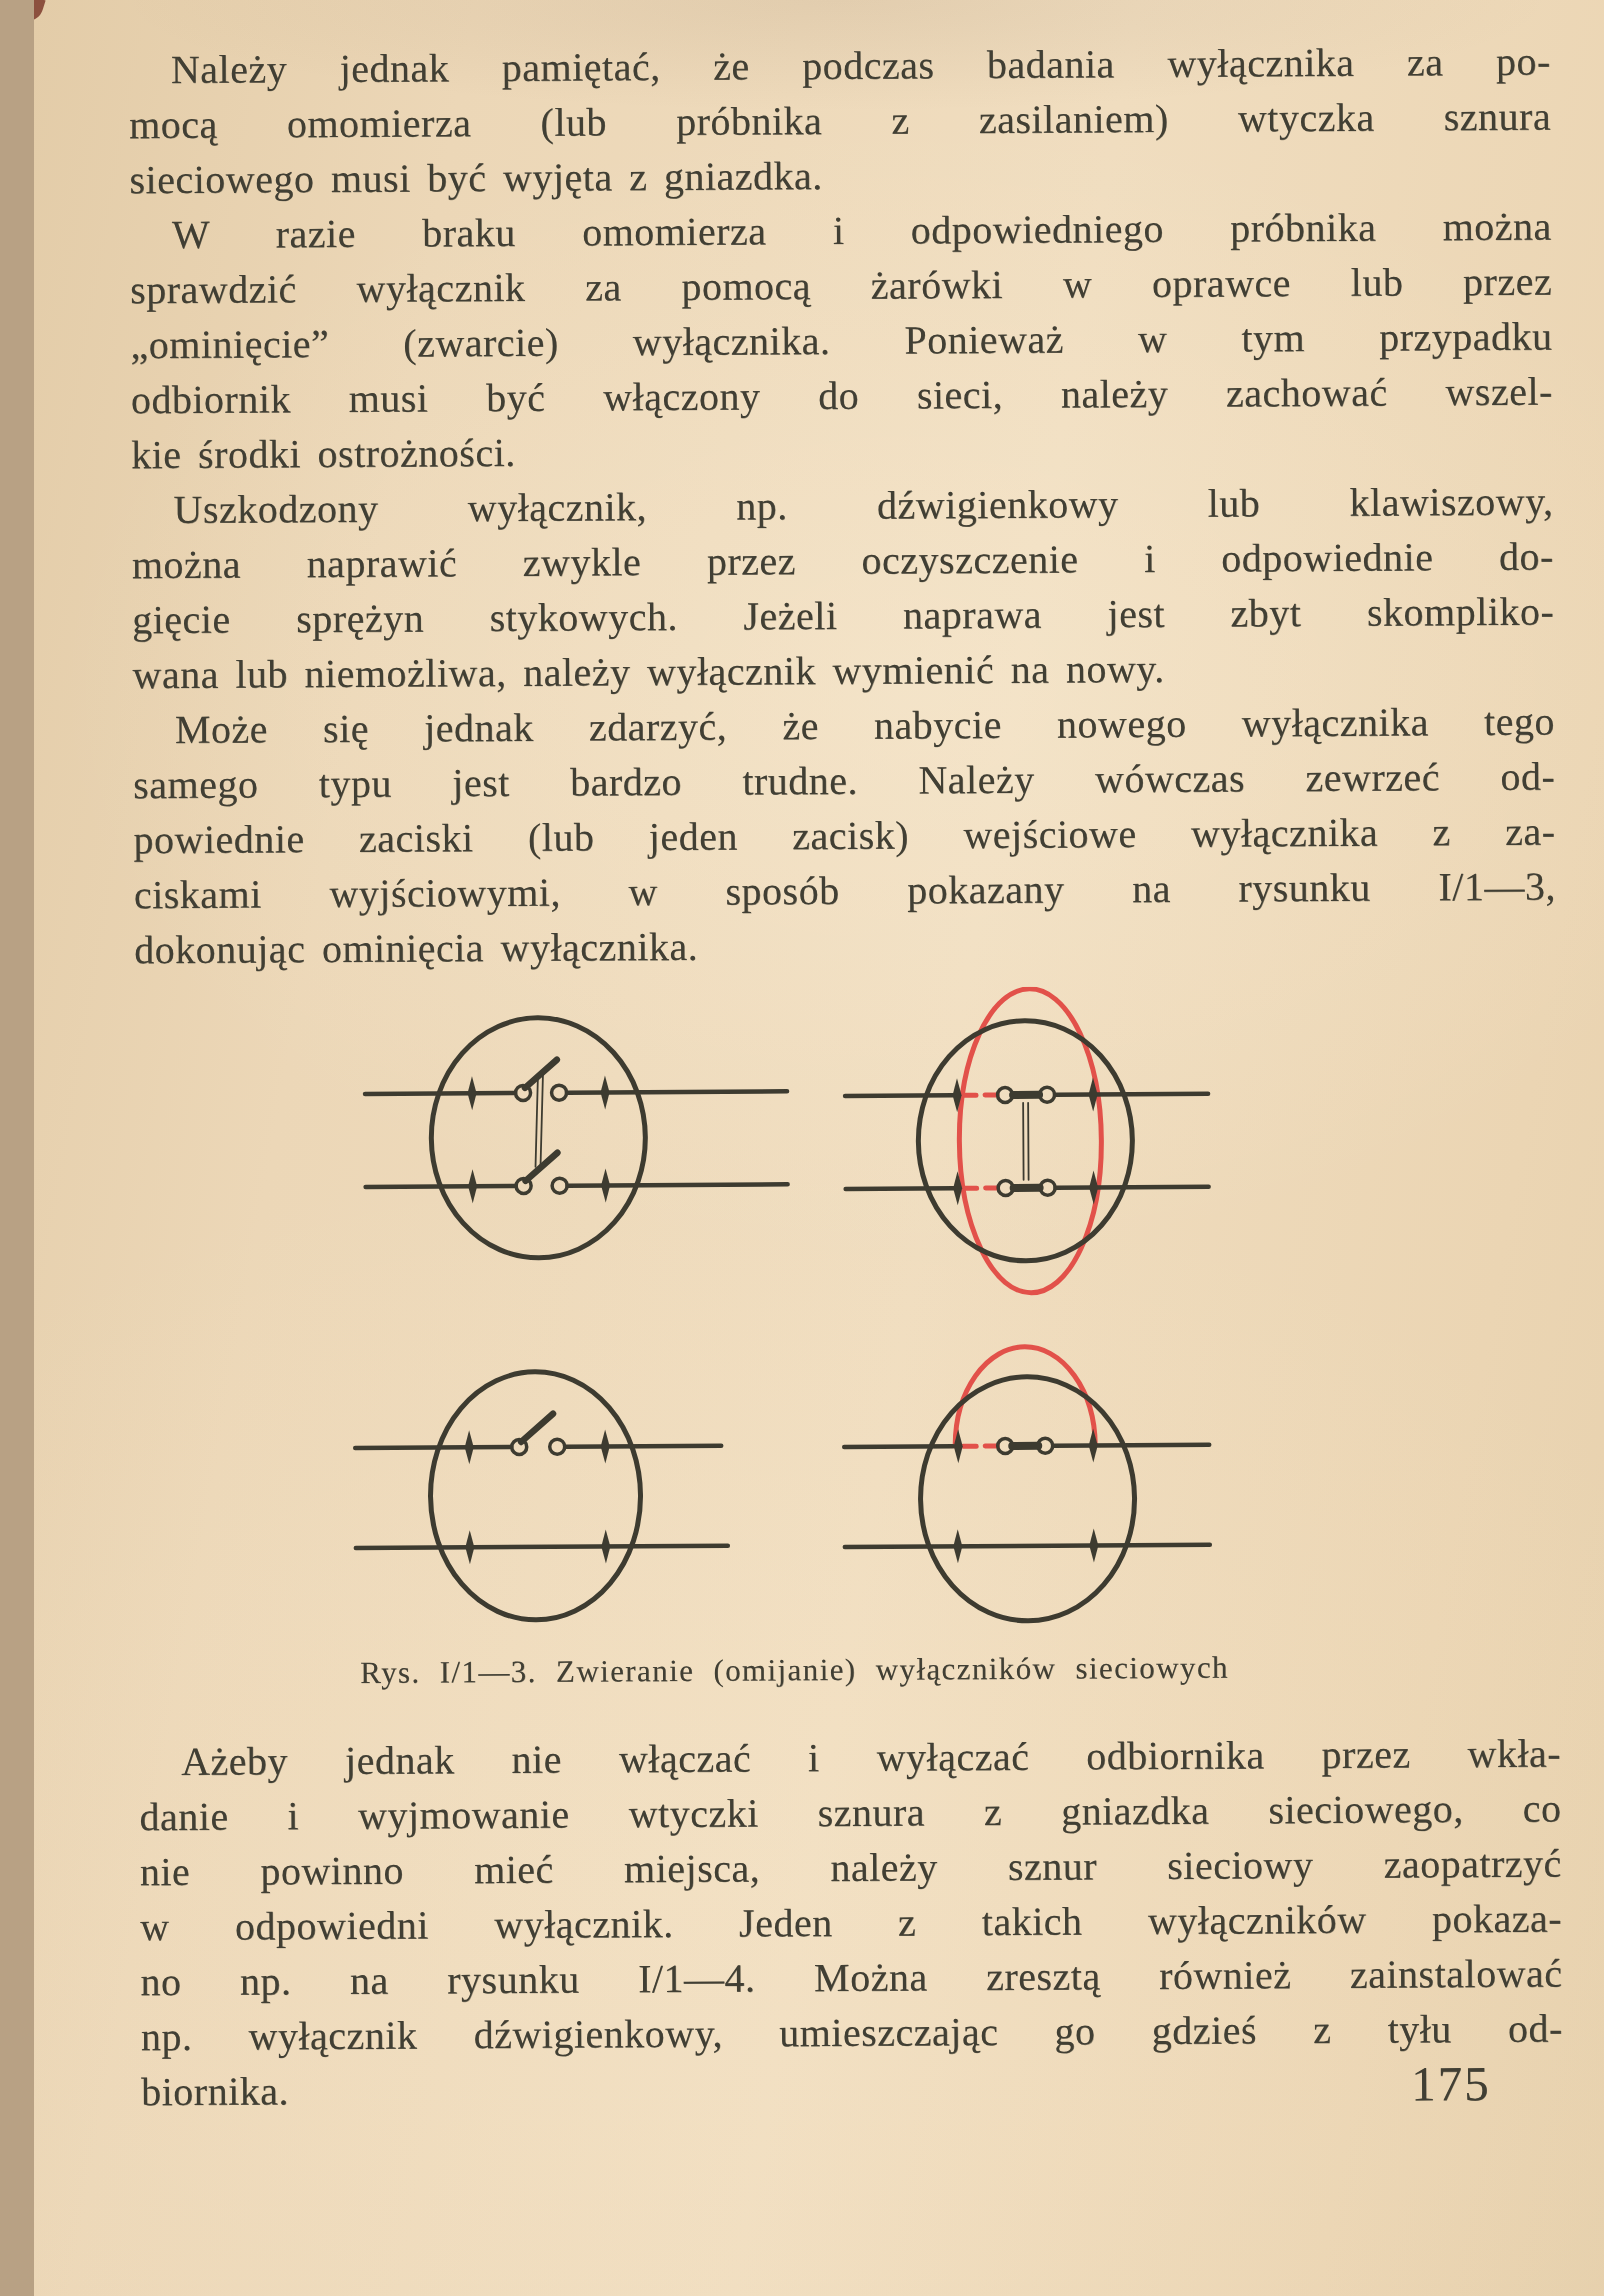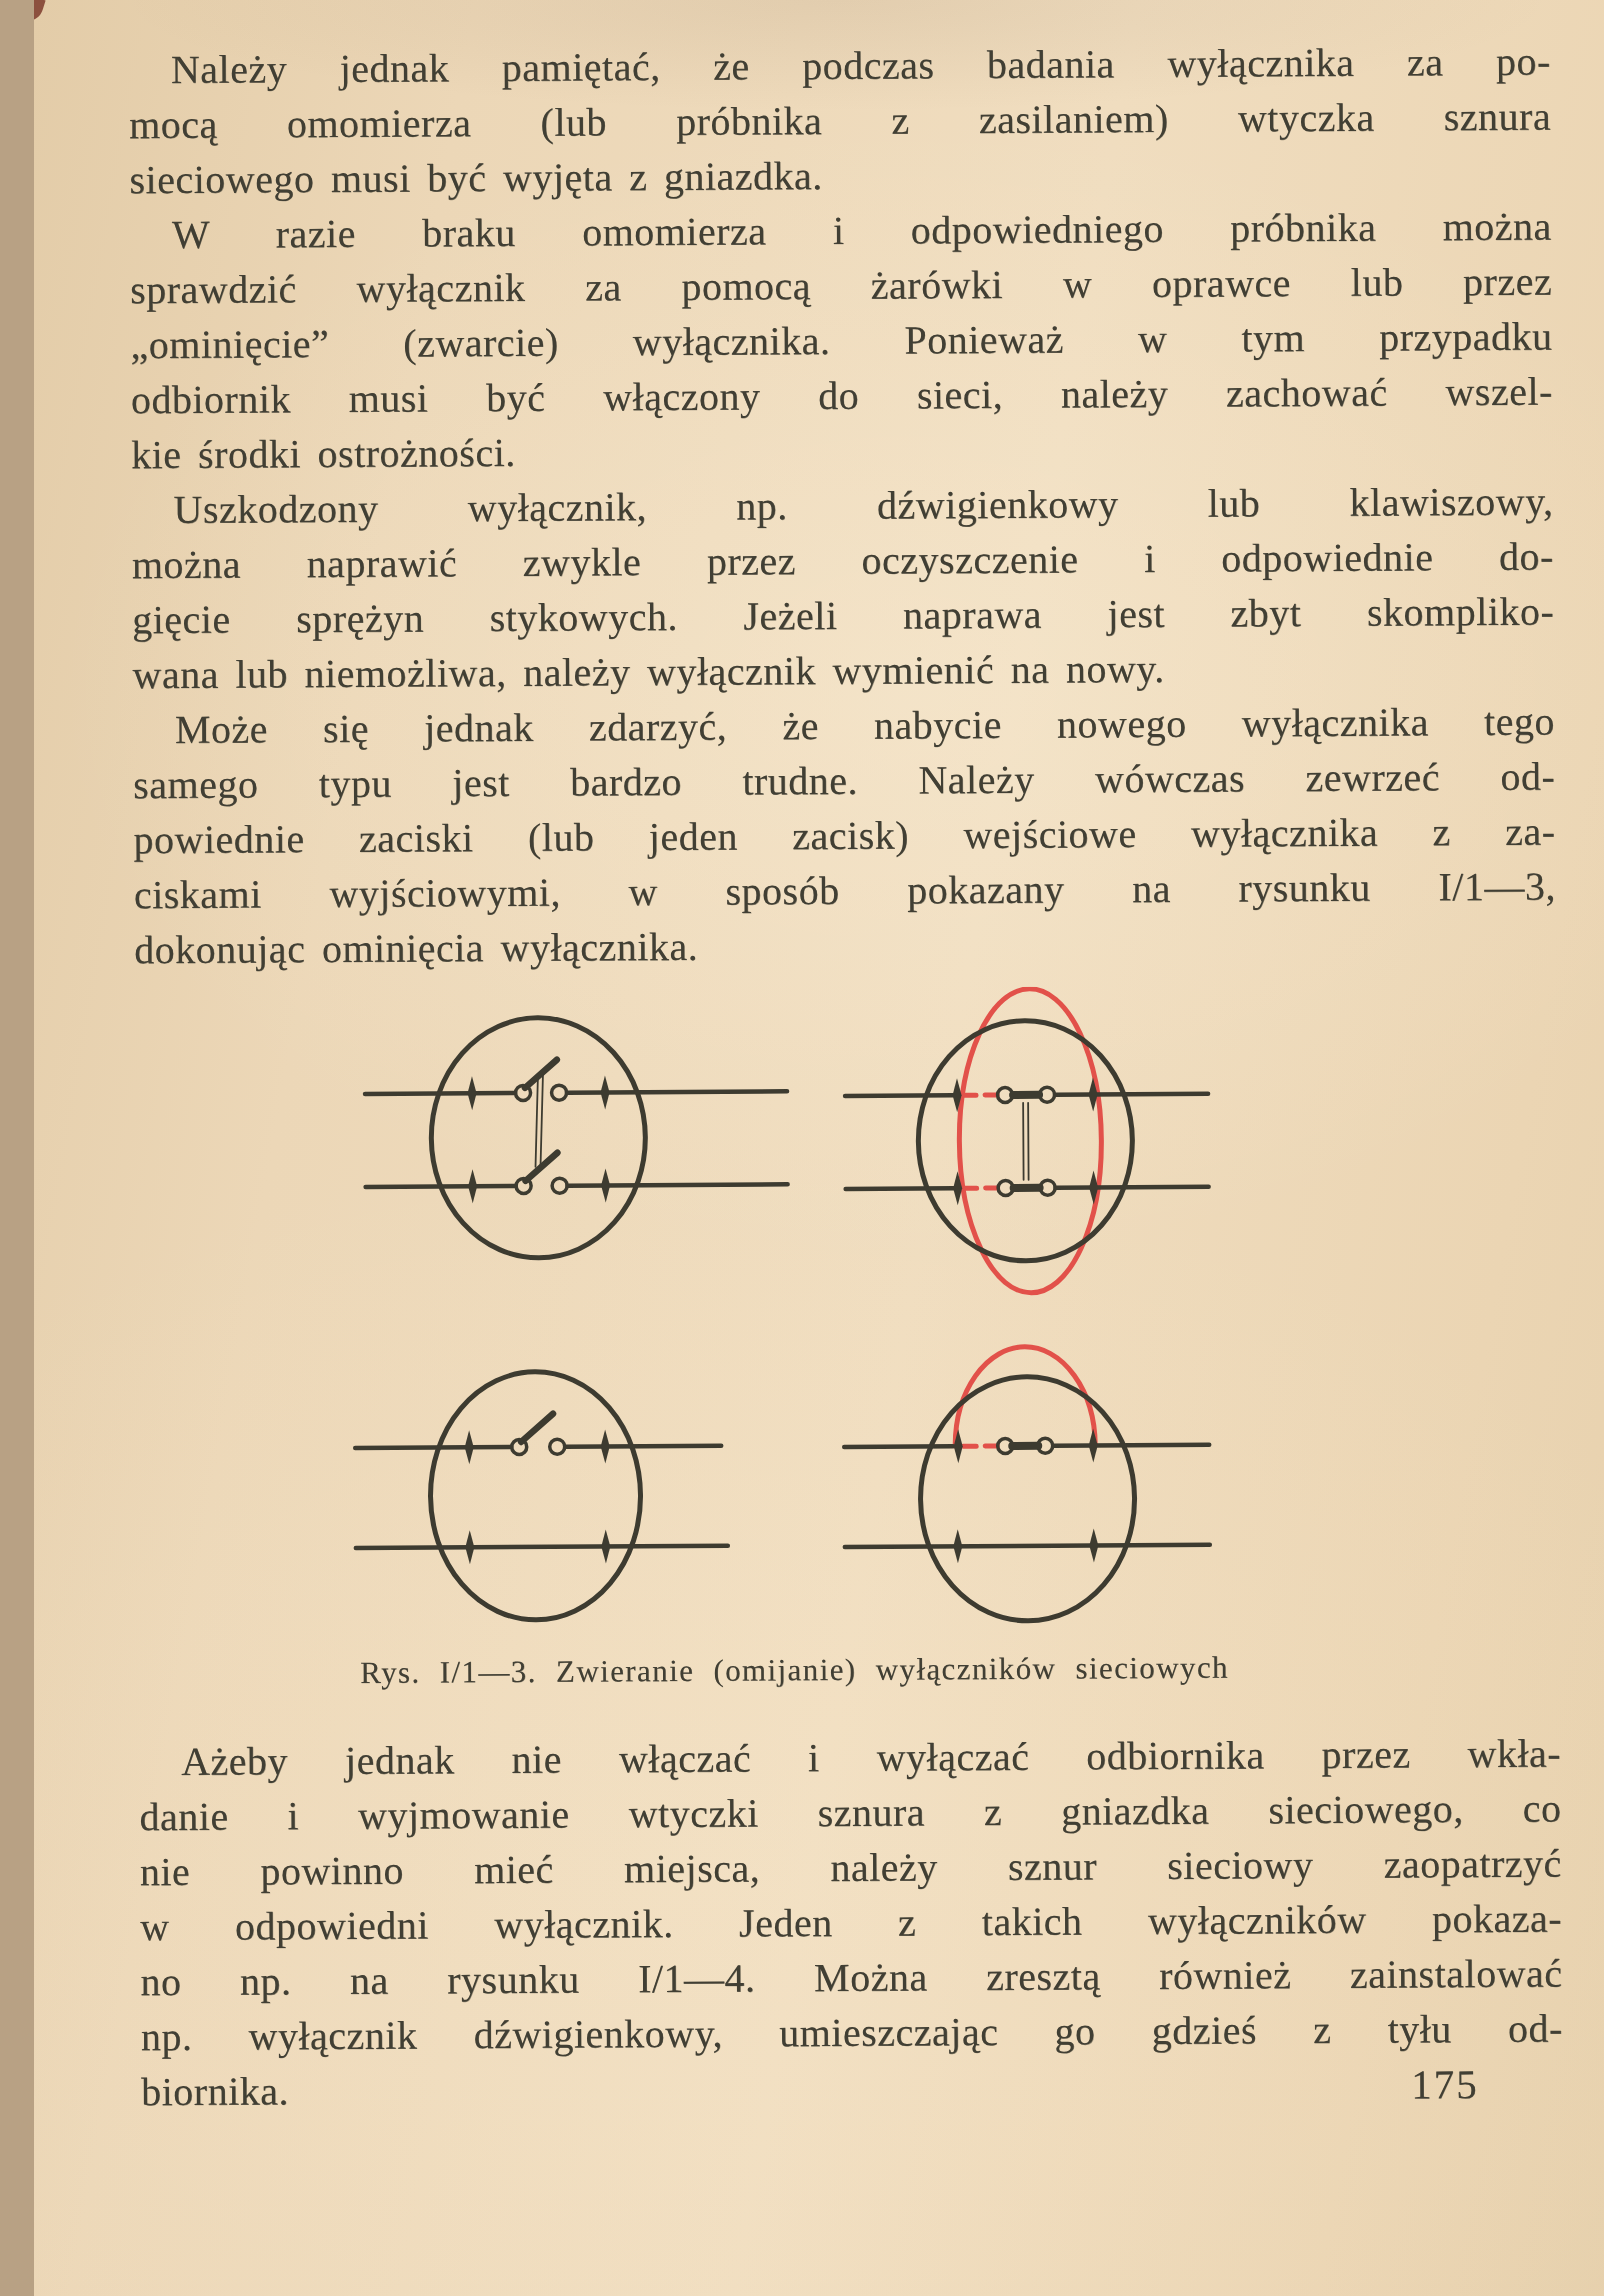--- a/index.html
+++ b/index.html
@@ -25,21 +25,21 @@
     text-shadow:.35px .35px 0 rgba(62,60,48,.5);}
   .body-text.top{top:38px;}
   .body-text.bottom{top:1730px;}
   .line{text-align:justify;text-align-last:justify;white-space:normal;}
   .line.last{text-align-last:left;}
   .line.indent{text-indent:42px;}
   .caption{position:absolute;left:45px;top:1648px;width:1422px;
     font-size:31px;line-height:44px;text-align:center;
     letter-spacing:1.4px;word-spacing:10px;
     text-shadow:.3px .3px 0 rgba(62,60,48,.45);}
-  .page-number{position:absolute;left:1370px;top:2066px;font-size:41px;line-height:44px;
+  .page-number{position:absolute;left:1370px;top:2066px;font-size:49px;line-height:44px;
     letter-spacing:2px;text-shadow:.35px .35px 0 rgba(62,60,48,.5);}
   svg.figure{position:absolute;left:0;top:988px;}
   .s-ink{stroke:var(--ink);}
   .f-ink{fill:var(--ink);}
   .s-red{stroke:var(--red);}
 </style>
 </head>
 <body>
 
 <div class="page">

